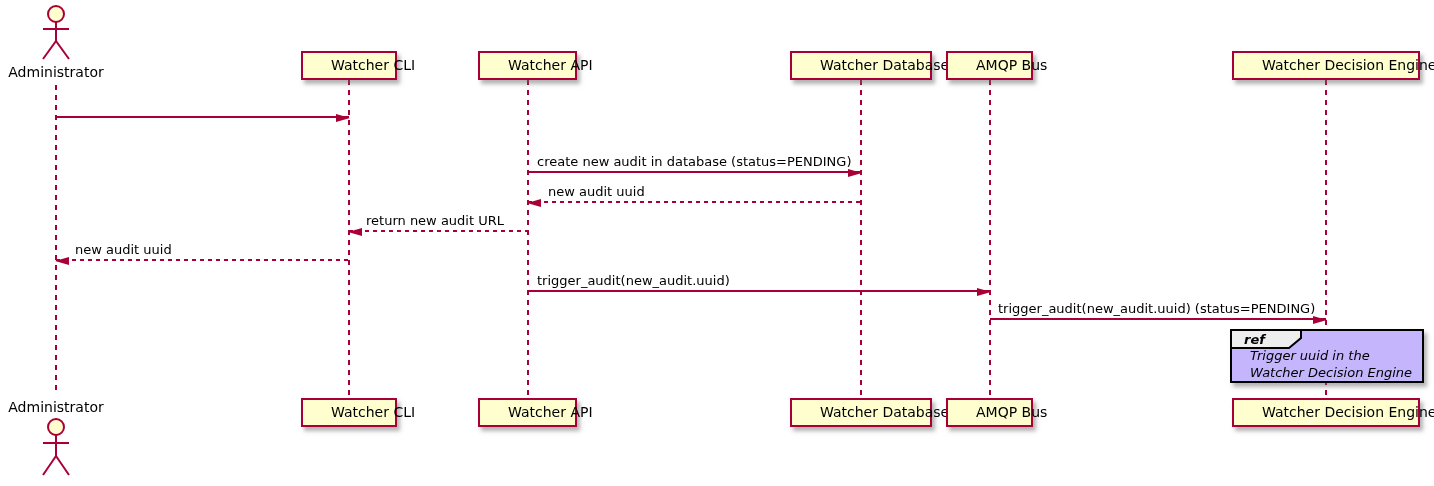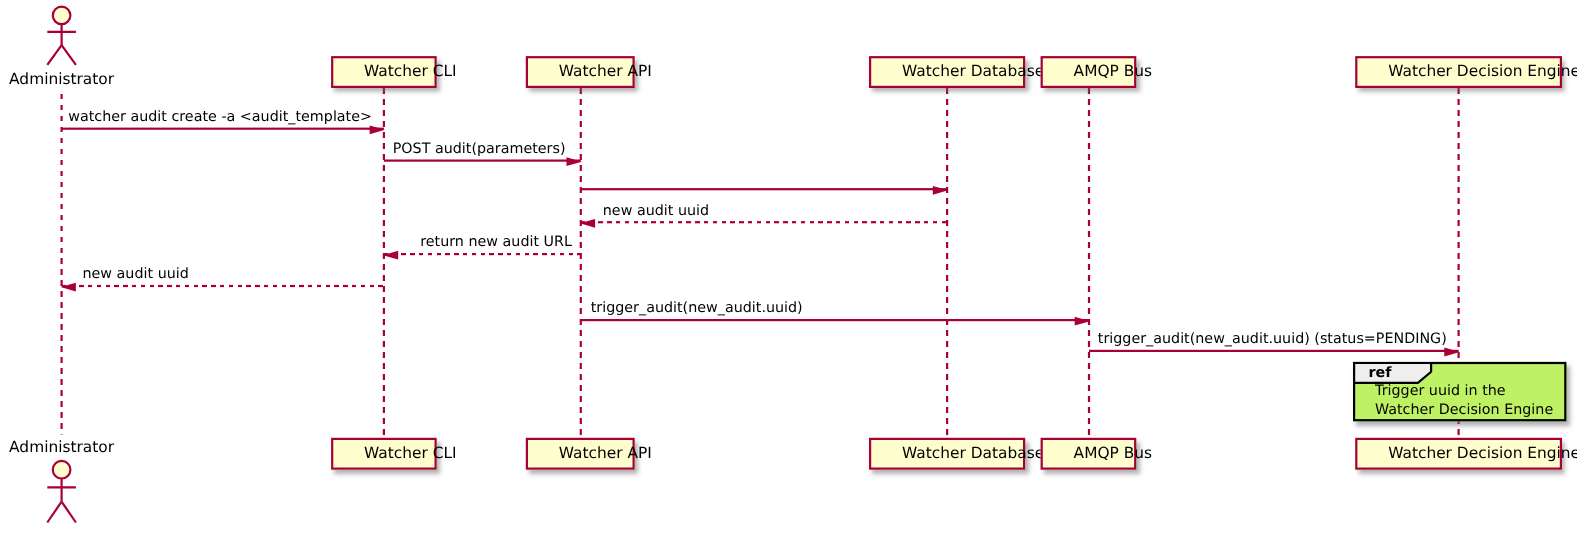--- a/index.html
+++ b/index.html
@@ -79,23 +79,24 @@
     width:104px;
     text-align:center;
     font-size:14px;
     white-space:nowrap;
   }
   .actor-figure{position:absolute;}
   
   .ref-box{
     position:absolute;
     box-sizing:border-box;
-    background:#bef264;
+    background:#c4b5fd;
     border:2px solid var(--ref-border);
     box-shadow:3px 4px 4px rgba(105,105,105,0.5);
+    font-style:italic;
   }
   .ref-header{position:absolute;top:-2px;left:-2px;}
   .ref-keyword{
     position:absolute;
     top:1px;left:12px;
     font-size:13px;
     font-weight:bold;
   }
   .ref-body{
     position:absolute;
@@ -111,44 +112,39 @@
 <div id="canvas">
 
   <div class="lifeline" style="left:55px;top:85px;height:310px;"></div>
   <div class="lifeline" style="left:348px;top:80px;height:318px;"></div>
   <div class="lifeline" style="left:527px;top:80px;height:318px;"></div>
   <div class="lifeline" style="left:860px;top:80px;height:318px;"></div>
   <div class="lifeline" style="left:989px;top:80px;height:318px;"></div>
   <div class="lifeline" style="left:1325px;top:80px;height:318px;"></div>
 
   <div class="msg" style="left:56px;top:98px;width:293px;">
-    <span class="msg-label" style="left:6px;">watcher audit create -a &lt;audit_template&gt;</span>
-    <div class="msg-line solid"></div>
-    <div class="arrowhead right"></div>
-  </div>
-
-  <div class="msg" style="left:349px;top:127px;width:179px;">
-    <span class="msg-label" style="left:8px;">POST audit(parameters)</span>
-    <div class="msg-line solid"></div>
-    <div class="arrowhead right"></div>
-  </div>
+    <div class="msg-line solid"></div>
+    <div class="arrowhead right"></div>
+  </div>
+
 
   <div class="msg" style="left:528px;top:153px;width:333px;">
+    <span class="msg-label" style="left:9px;">create new audit in database (status=PENDING)</span>
     <div class="msg-line solid"></div>
     <div class="arrowhead right"></div>
   </div>
 
   <div class="msg" style="left:528px;top:183px;width:333px;">
     <span class="msg-label" style="left:20px;">new audit uuid</span>
     <div class="msg-line dashed"></div>
     <div class="arrowhead left"></div>
   </div>
 
   <div class="msg" style="left:349px;top:212px;width:179px;">
-    <span class="msg-label" style="left:33px;margin-top:36px;">return new audit URL</span>
+    <span class="msg-label" style="left:17px;margin-top:36px;">return new audit URL</span>
     <div class="msg-line dashed"></div>
     <div class="arrowhead left"></div>
   </div>
 
   <div class="msg" style="left:56px;top:241px;width:293px;">
     <span class="msg-label" style="left:19px;">new audit uuid</span>
     <div class="msg-line dashed"></div>
     <div class="arrowhead left"></div>
   </div>
 

